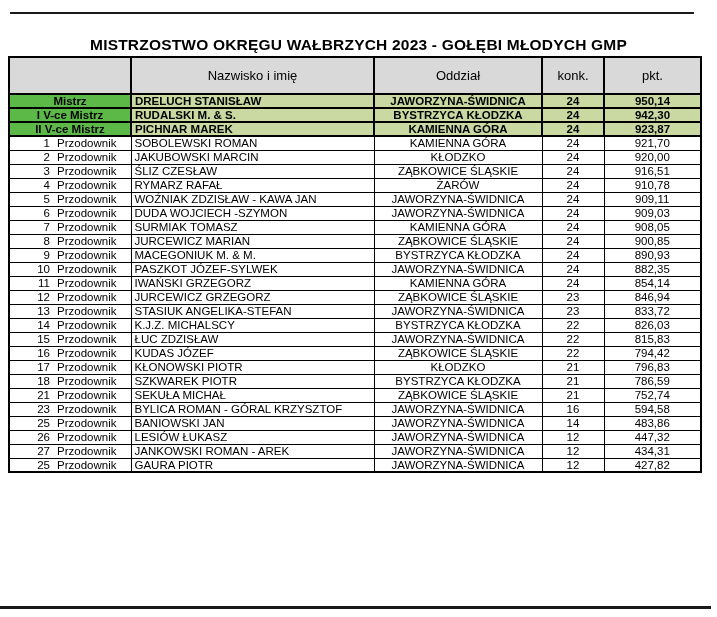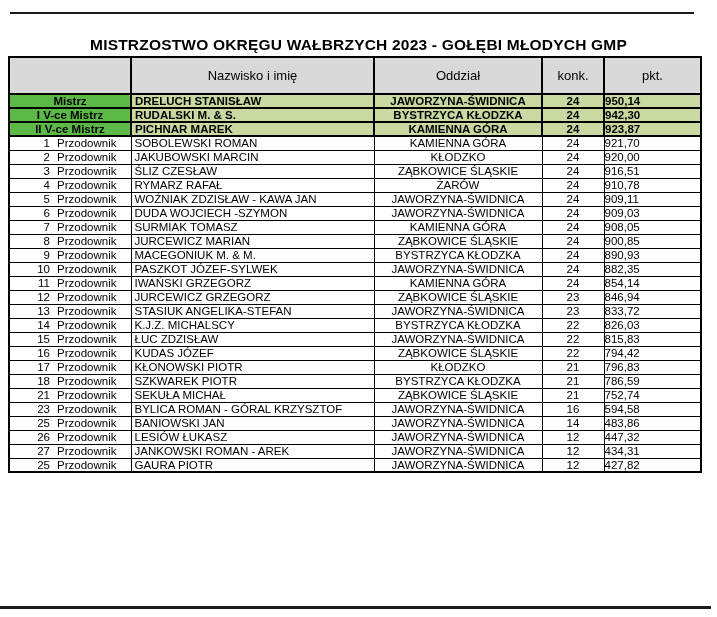--- a/index.html
+++ b/index.html
@@ -79,21 +79,21 @@
     line-height: 1.05;
     padding: 0;
     vertical-align: middle;
     white-space: nowrap;
     overflow: hidden;
   }
   td.rank   { text-align: left; }
   td.name   { text-align: left; padding-left: 3px; margin-left: 22px; }
   td.branch { text-align: center; }
   td.konk   { text-align: center; }
-  td.pkt    { text-align: left; }
+  td.pkt    { text-align: center; }
 
   .rank-no {
     display: inline-block;
     width: 40px;
     text-align: right;
   }
   .rank-label {
     display: inline-block;
     margin-left: 7px;
   }

